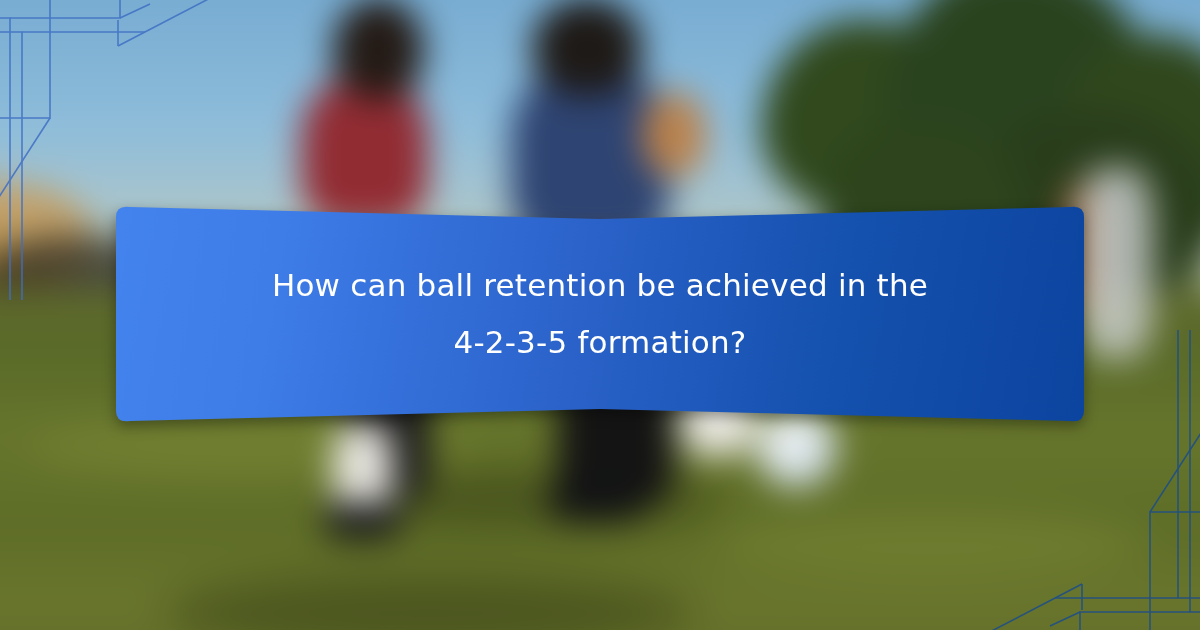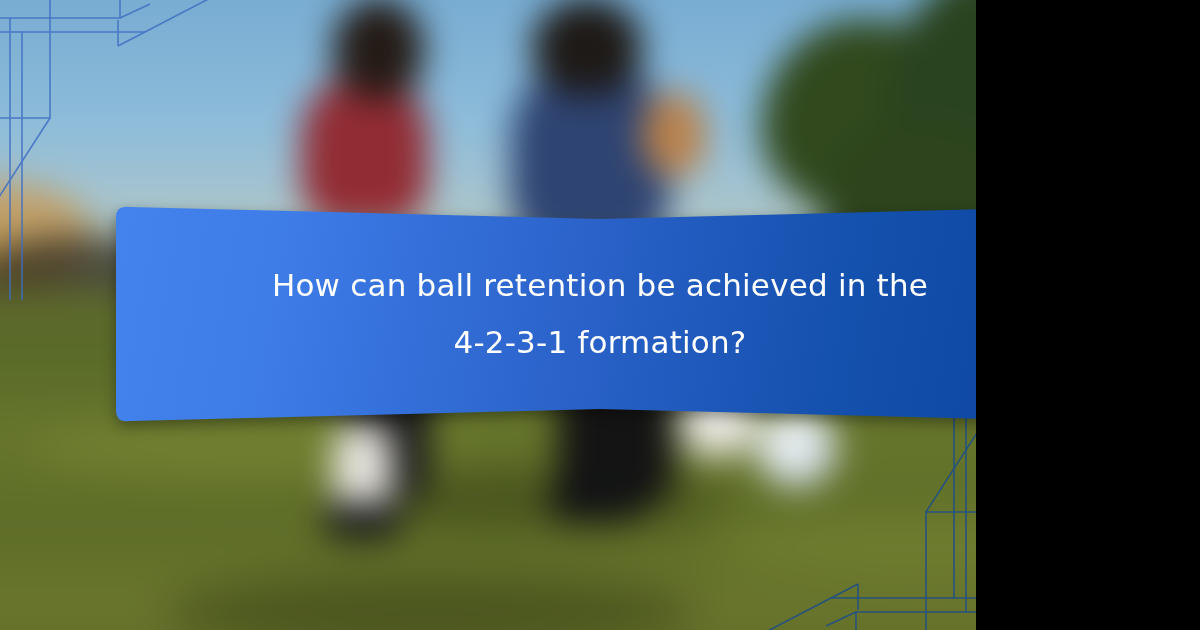--- a/index.html
+++ b/index.html
@@ -2,21 +2,21 @@
 <html><head>
 <meta charset="utf-8">
 <style>
   html, body {
     margin: 0;
     padding: 0;
     background: #000;
   }
   #stage {
     position: relative;
-    width: 976px;
+    width: 1200px;
     height: 630px;
     overflow: hidden;
     font-family: "DejaVu Sans", sans-serif;
   }
 
   
   .photo-wrap {
     position: absolute;
     inset: 0;
     overflow: hidden;
@@ -302,17 +302,17 @@
       <line x1="182" y1="254" x2="82" y2="306"></line>
       <polyline points="182,254 182,280"></polyline>
       <line x1="180" y1="282" x2="150" y2="296"></line>
     </g>
   </svg>
 
   <div class="banner-wrap">
     <div class="banner"></div>
     <div class="banner-text">
       <span class="line">How can ball retention be achieved in the</span>
-      <span class="line">4-2-3-1 formation?</span>
+      <span class="line">4-2-3-5 formation?</span>
     </div>
   </div>
 
 </div>
 
 </body></html>

